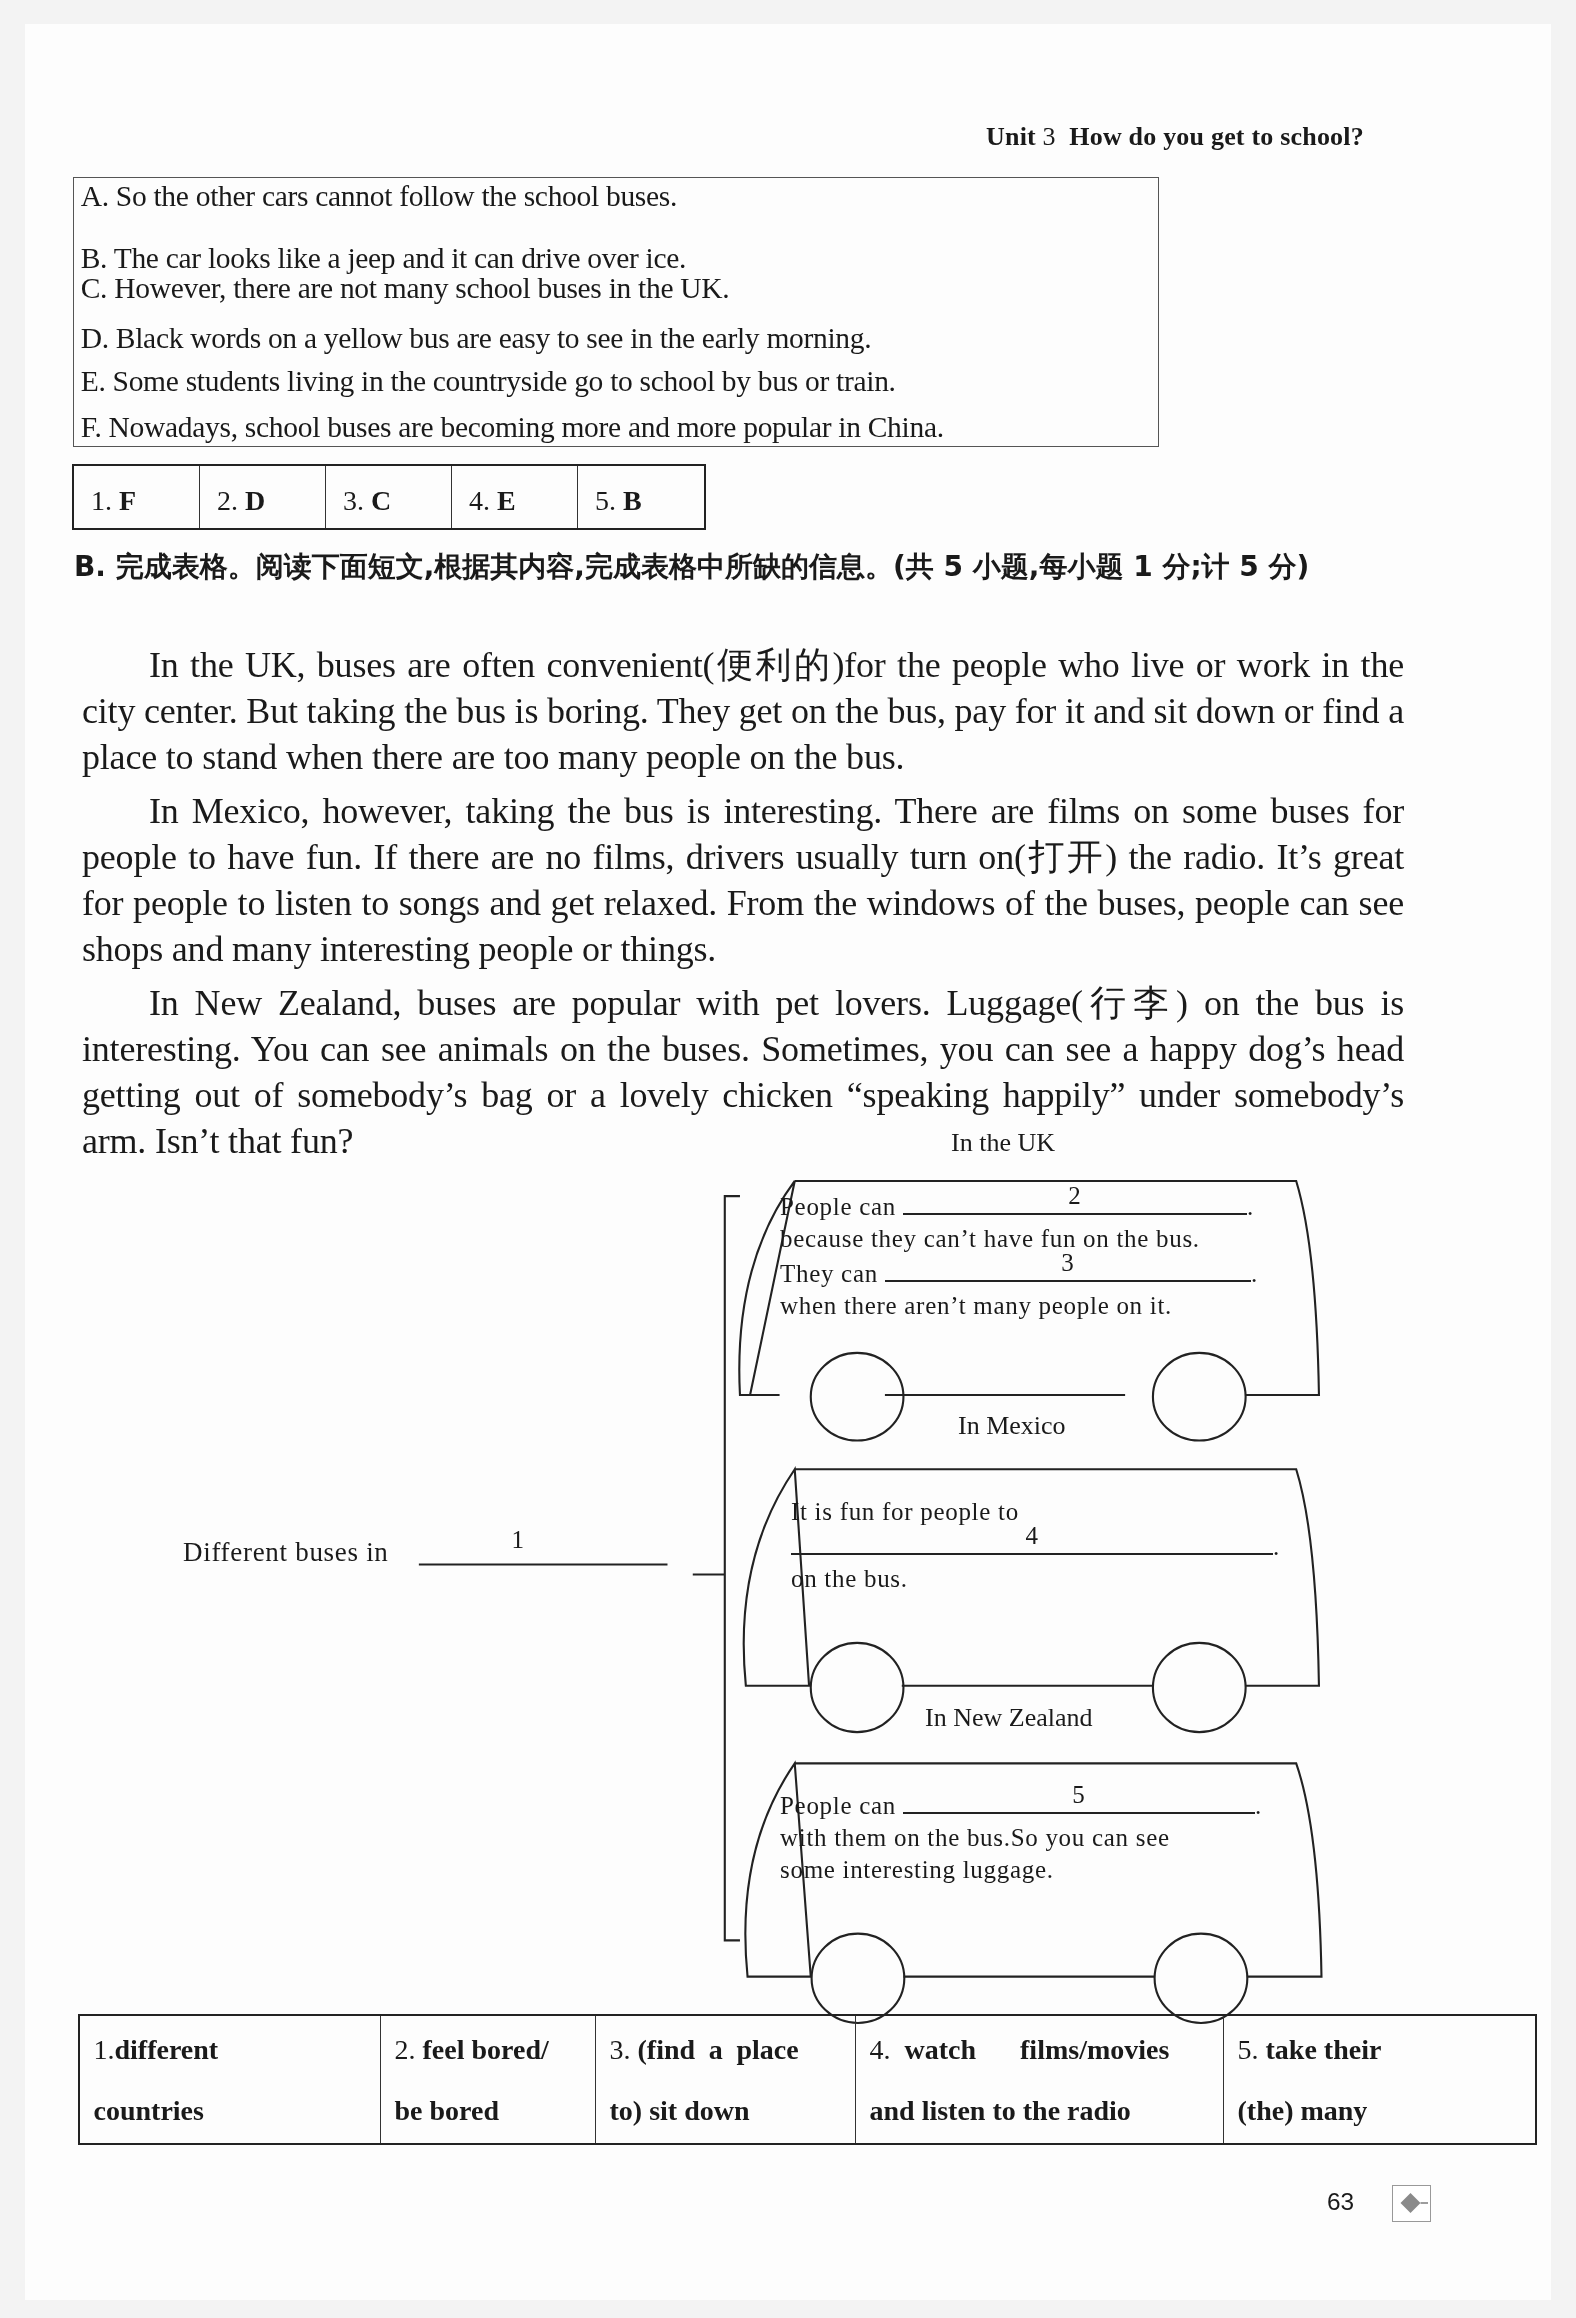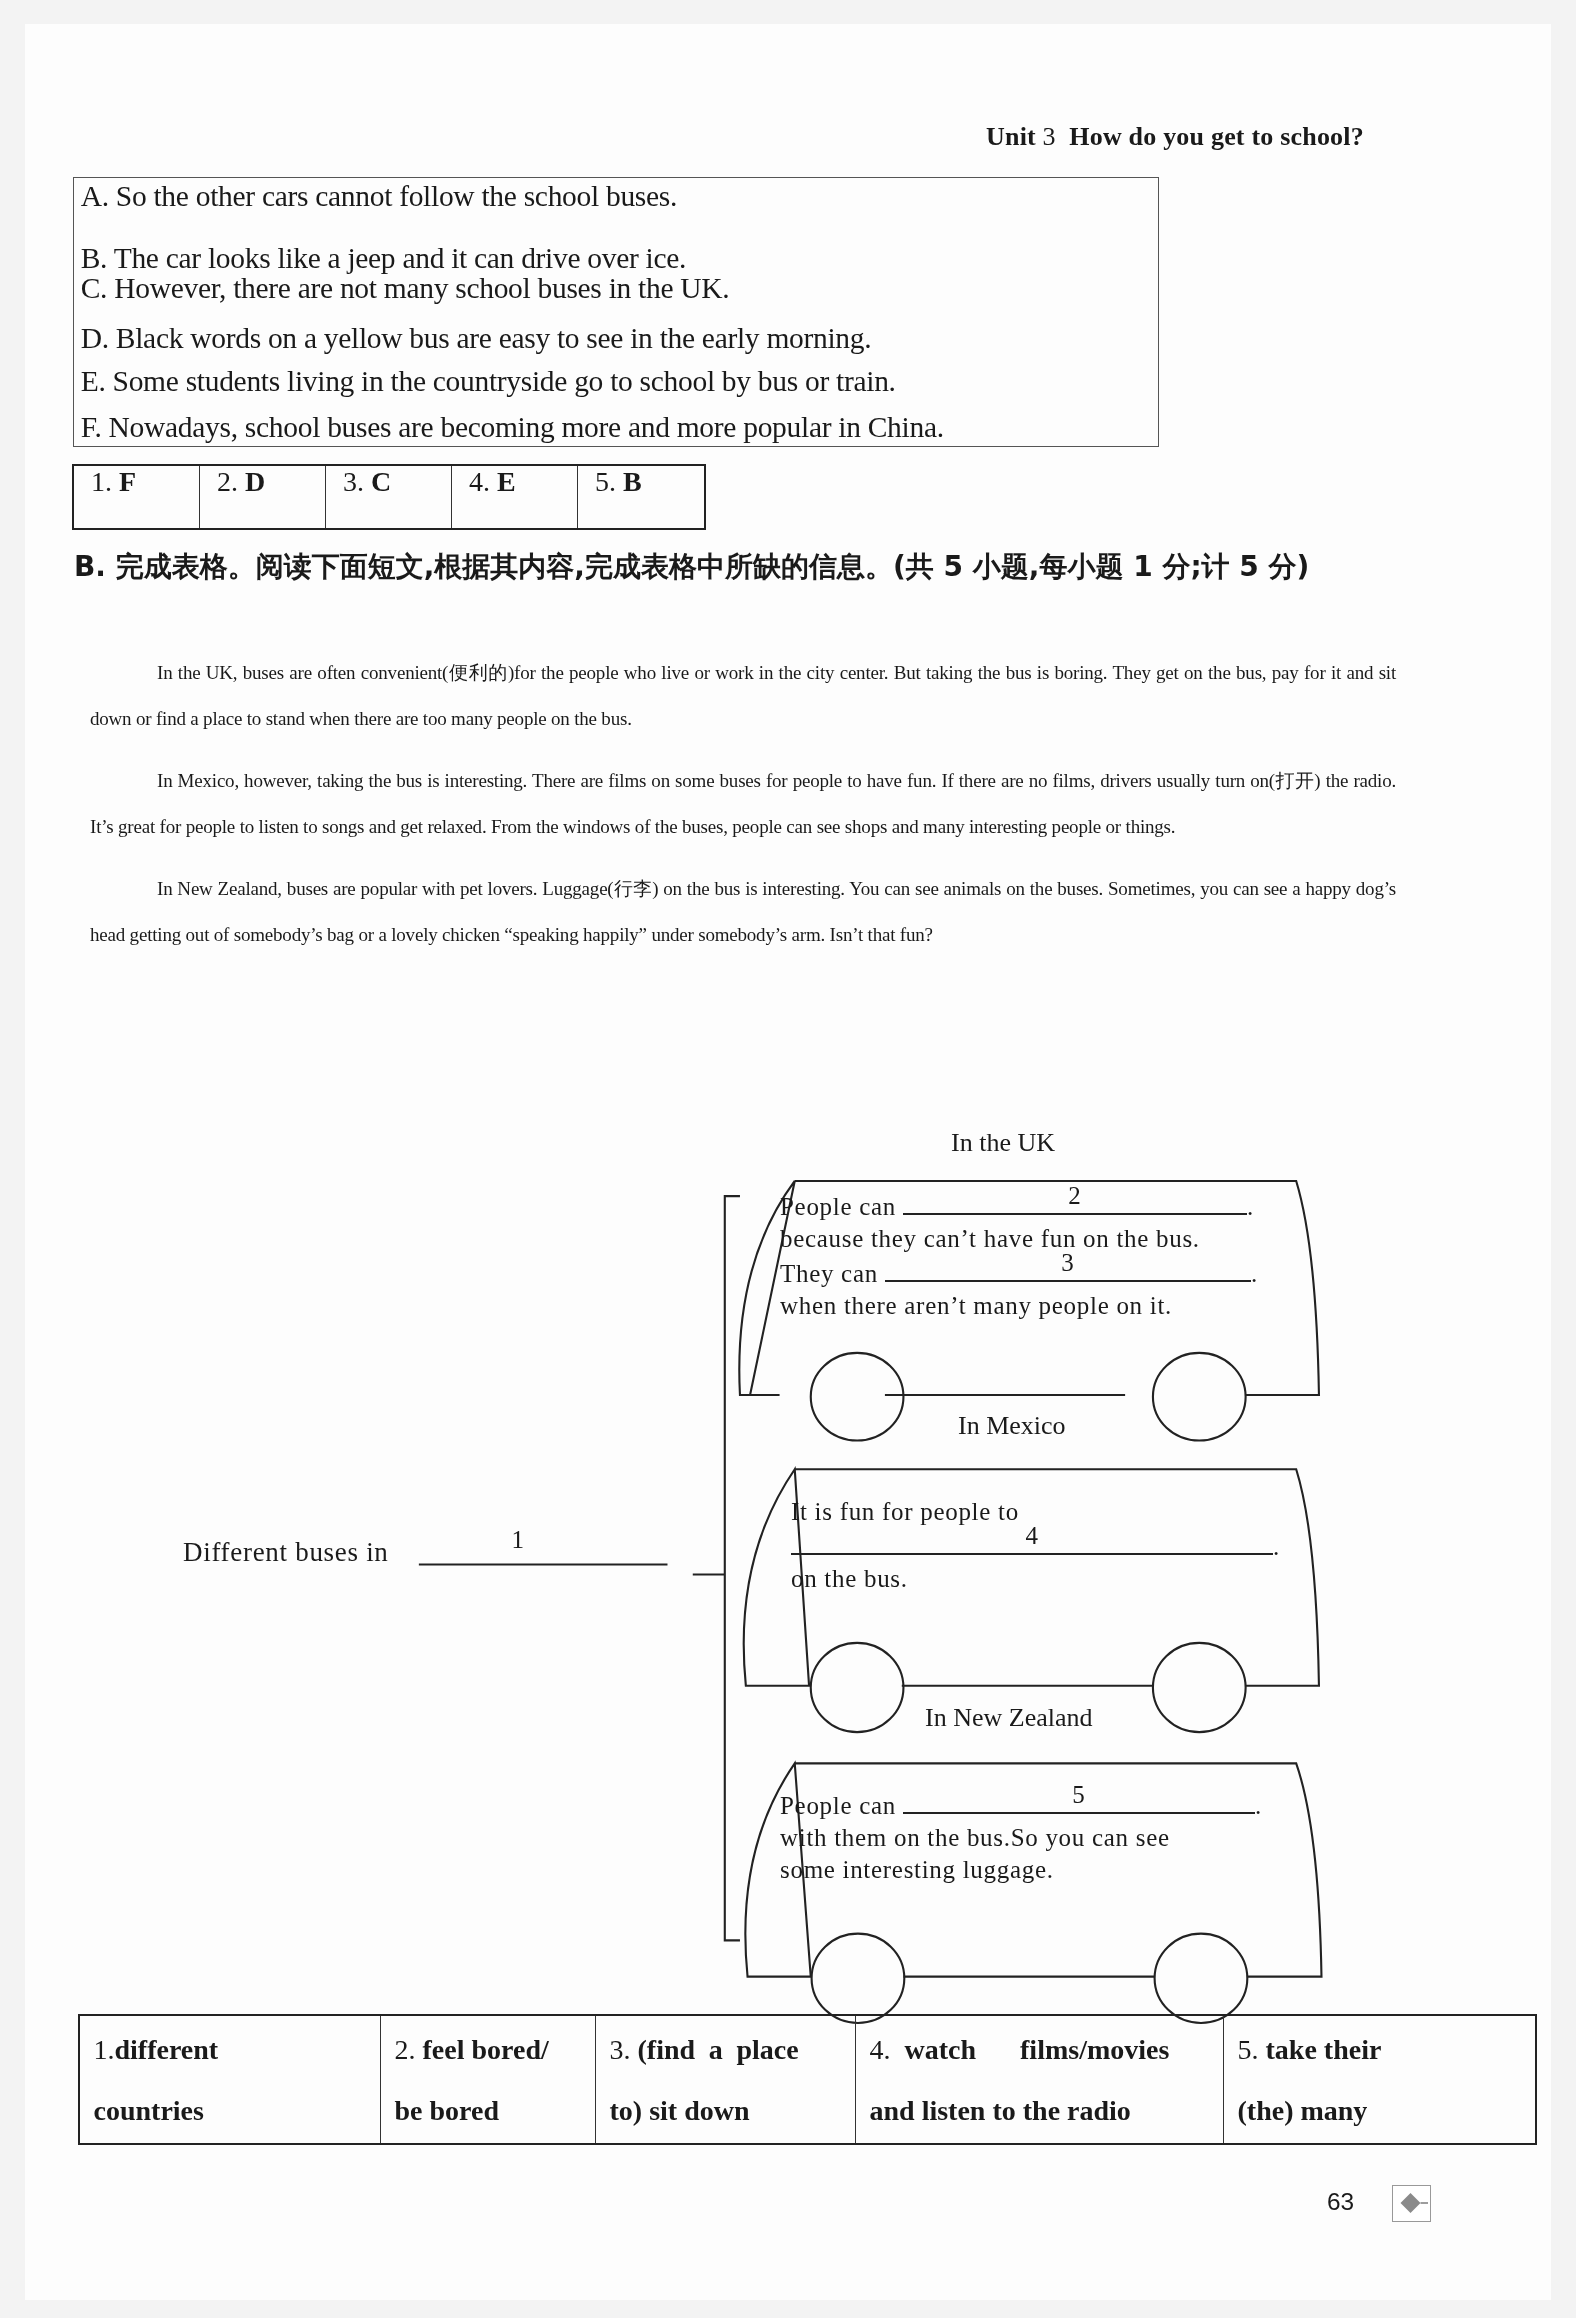--- a/index.html
+++ b/index.html
@@ -36,35 +36,35 @@
     letter-spacing: -0.3px;
   }
 
   
   .ans1 {
     position: absolute; left: 72px; top: 464px; height: 66px;
     display: flex; border: 2.5px solid #222; box-sizing: border-box;
   }
   .ans1 .cell {
     width: 126px; border-right: 1.3px solid #333; box-sizing: border-box;
-    font-size: 28px; padding: 0 0 0 17px;
+    font-size: 28px; padding: 19px 0 0 17px;
   }
   .ans1 .cell:last-child { border-right: none; }
   .ans1 b { font-weight: bold; }
 
   
   .instruction {
     position: absolute; left: 74px; top: 544px; width: 1349px;
     font-family: "DejaVu Sans", sans-serif; font-weight: bold; font-size: 28px; line-height: 46px;
   }
 
   
   .passage { position: absolute; left: 74px; top: 634px; width: 1338px; }
   .para {
-    font-size: 19px; line-height: 46px; text-align: justify; margin: 16px;
+    font-size: 36px; line-height: 46px; text-align: justify; margin: 8px;
     text-indent: 67px; letter-spacing: -0.2px;
   }
 
   
   .bus-title { position: absolute; font-size: 26px; white-space: nowrap; font-family: "Liberation Serif", serif; }
   .bus-text { position: absolute; font-size: 25px; line-height: 32px; white-space: nowrap; letter-spacing: 0.7px; }
   .blank {
     display: inline-block; border-bottom: 2.1px solid #222; position: relative;
     height: 25px; vertical-align: baseline;
   }

